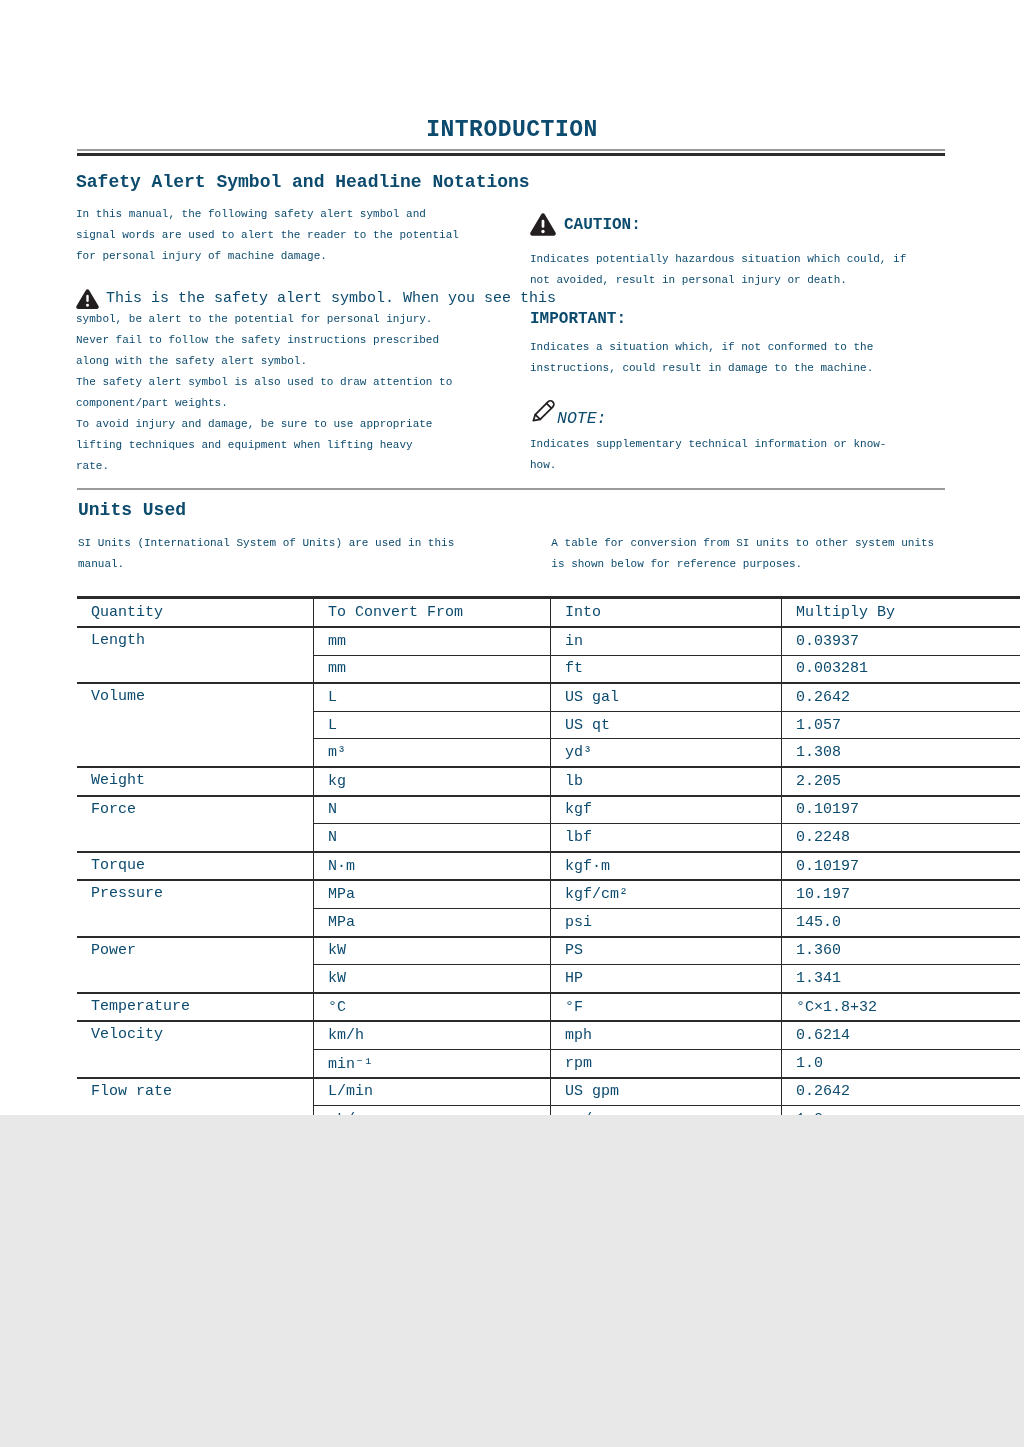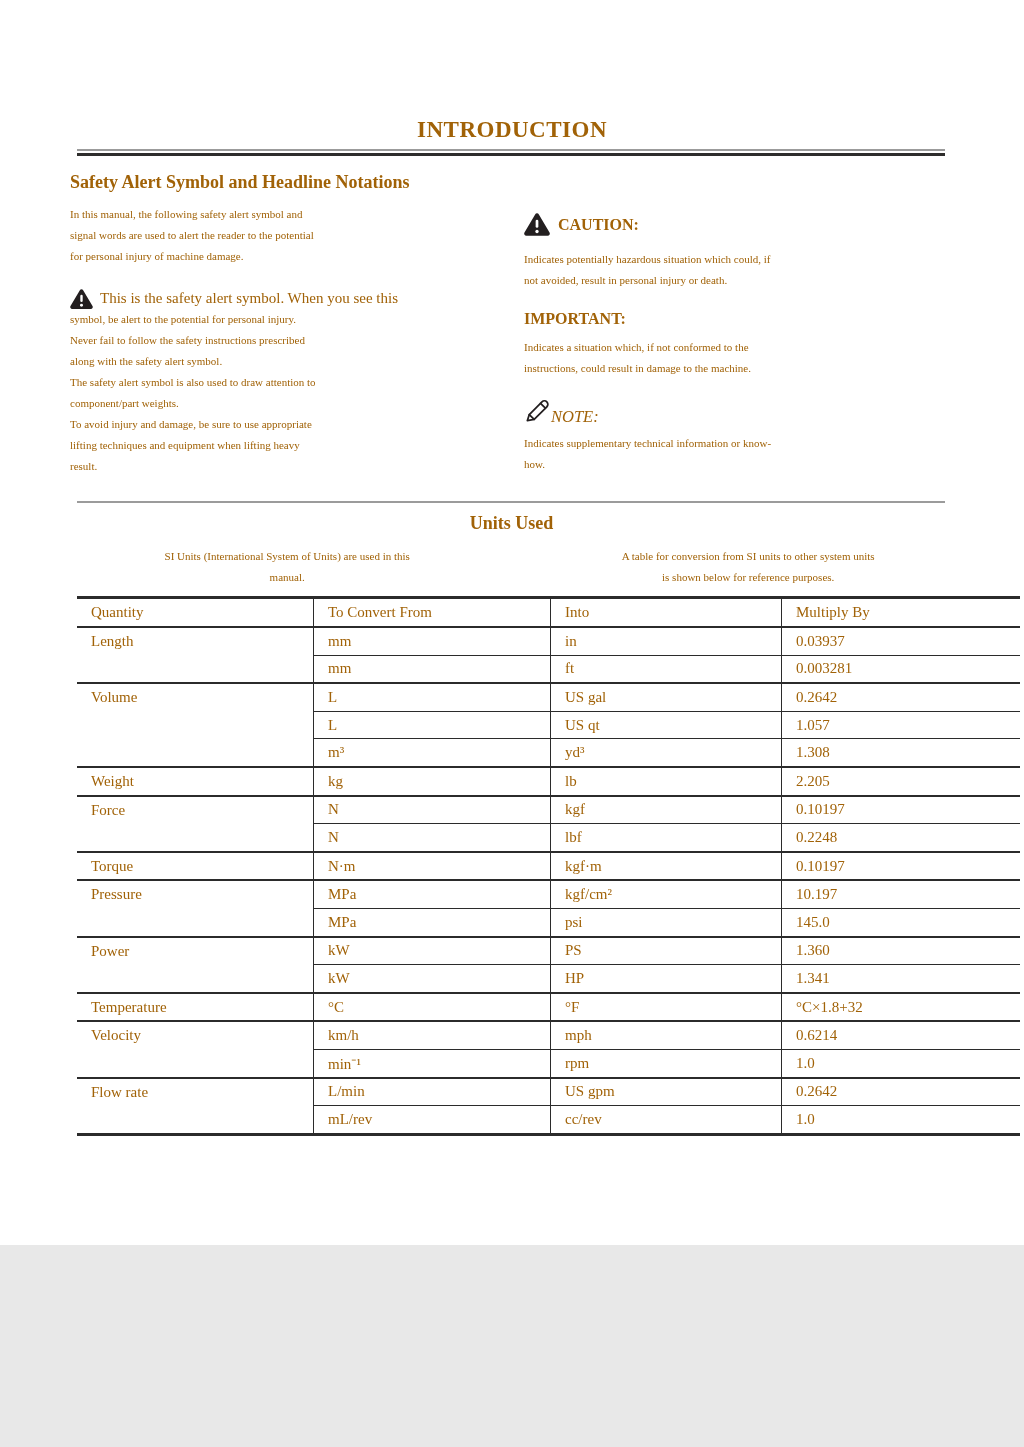--- a/index.html
+++ b/index.html
@@ -1,35 +1,35 @@
 <!DOCTYPE html>
 <html><head>
 <meta charset="utf-8">
 <style>
   html,body { margin:0; padding:0; background:#e8e8e8; }
   #page {
-    position:relative; width:1024px; height:1245px; margin:0 auto;
-    background:#ffffff; color:#a16207;
-    font-family:Liberation Serif, serif;
+    position:relative; width:1024px; height:1115px; margin:0 auto;
+    background:#ffffff; color:#0c4a6e;
+    font-family:Liberation Mono, monospace;
     overflow:hidden;
   }
   .t-line { white-space:nowrap; height:21px; line-height:21px; font-size:11px; }
 
   
   #doc-title {
     position:absolute; top:117px; left:78px; width:868px;
     text-align:center; font-size:23px; font-weight:700; letter-spacing:0.5px;
   }
   #title-rule {
     position:absolute; top:149px; left:77px; width:868px; height:2px;
     border-top:2px solid #9b9b9b; border-bottom:3px solid #2e2d2c;
   }
 
   
-  #safety-section { position:absolute; top:171px; left:70px; width:868px; }
+  #safety-section { position:absolute; top:171px; left:76px; width:868px; }
   .section-heading { font-size:18px; font-weight:700; height:22px; line-height:22px; }
   .cols { display:flex; margin-top:11px; }
   .col-left { width:440px; }
   .col-right { width:414px; margin-left:14px; }
   .para { margin:0; }
   .para + .para { margin-top:21px; }
   .lead-line { display:flex; align-items:flex-end; height:21px; }
   .inline-alert-icon { margin-right:7px; position:relative; top:1px; }
   .lead-line span { height:21px; line-height:21px; font-size:15px; white-space:nowrap; }
 
@@ -39,21 +39,21 @@
   #caution-body { margin-top:13px; }
   #important-block { margin-top:19px; }
   #important-label { font-size:16px; font-weight:700; height:18px; line-height:18px; }
   #important-body { margin-top:9px; }
   #note-block { margin-top:19px; }
   #note-label-row { display:flex; align-items:flex-end; }
   #note-label { font-style:italic; font-size:16.5px; font-weight:400; }
   #note-body { margin-top:6px; }
 
   
-  #units-section { position:absolute; top:501px; left:77px; width:868px;text-align:center; }
+  #units-section { position:absolute; top:488px; left:77px; width:868px; }
   #units-rule { height:0; border-top:2px solid #9b9b9b; }
   #units-heading { margin-top:9px; margin-left:1px; }
   #units-section .cols { margin-top:12px; margin-left:1px;gap:41px; }
 
   
   #conv-table-wrap { position:absolute; top:596px; left:77px; width:868px; }
   table#conv-table {
     border-collapse:collapse; width:868px; table-layout:fixed;
     border-top:3px solid #2b2b2b; border-bottom:3px solid #2b2b2b;
   }
@@ -105,21 +105,21 @@
             <span>This is the safety alert symbol. When you see this</span>
           </div>
           <div>
               <div class="t-line">symbol, be alert to the potential for personal injury.</div>
               <div class="t-line">Never fail to follow the safety instructions prescribed</div>
               <div class="t-line">along with the safety alert symbol.</div>
               <div class="t-line">The safety alert symbol is also used to draw attention to</div>
               <div class="t-line">component/part weights.</div>
               <div class="t-line">To avoid injury and damage, be sure to use appropriate</div>
               <div class="t-line">lifting techniques and equipment when lifting heavy</div>
-              <div class="t-line">result.</div>
+              <div class="t-line">rate.</div>
             </div>
         </div>
       </div>
       <div class="col-right">
         <div id="caution-block">
           <div class="admonition-heading">
             <span class="icon-box">
               <svg width="26" height="23" viewBox="0 0 24 21">
                 <path d="M13.73 1.2 a2 2 0 0 0 -3.46 0 L0.45 17.9 A2 2 0 0 0 2.18 20.9 h19.64 a2 2 0 0 0 1.73 -3 Z" fill="#231f20"></path>
                 <rect x="10.75" y="6" width="2.5" height="7.6" rx="1.25" fill="#ffffff"></rect>

